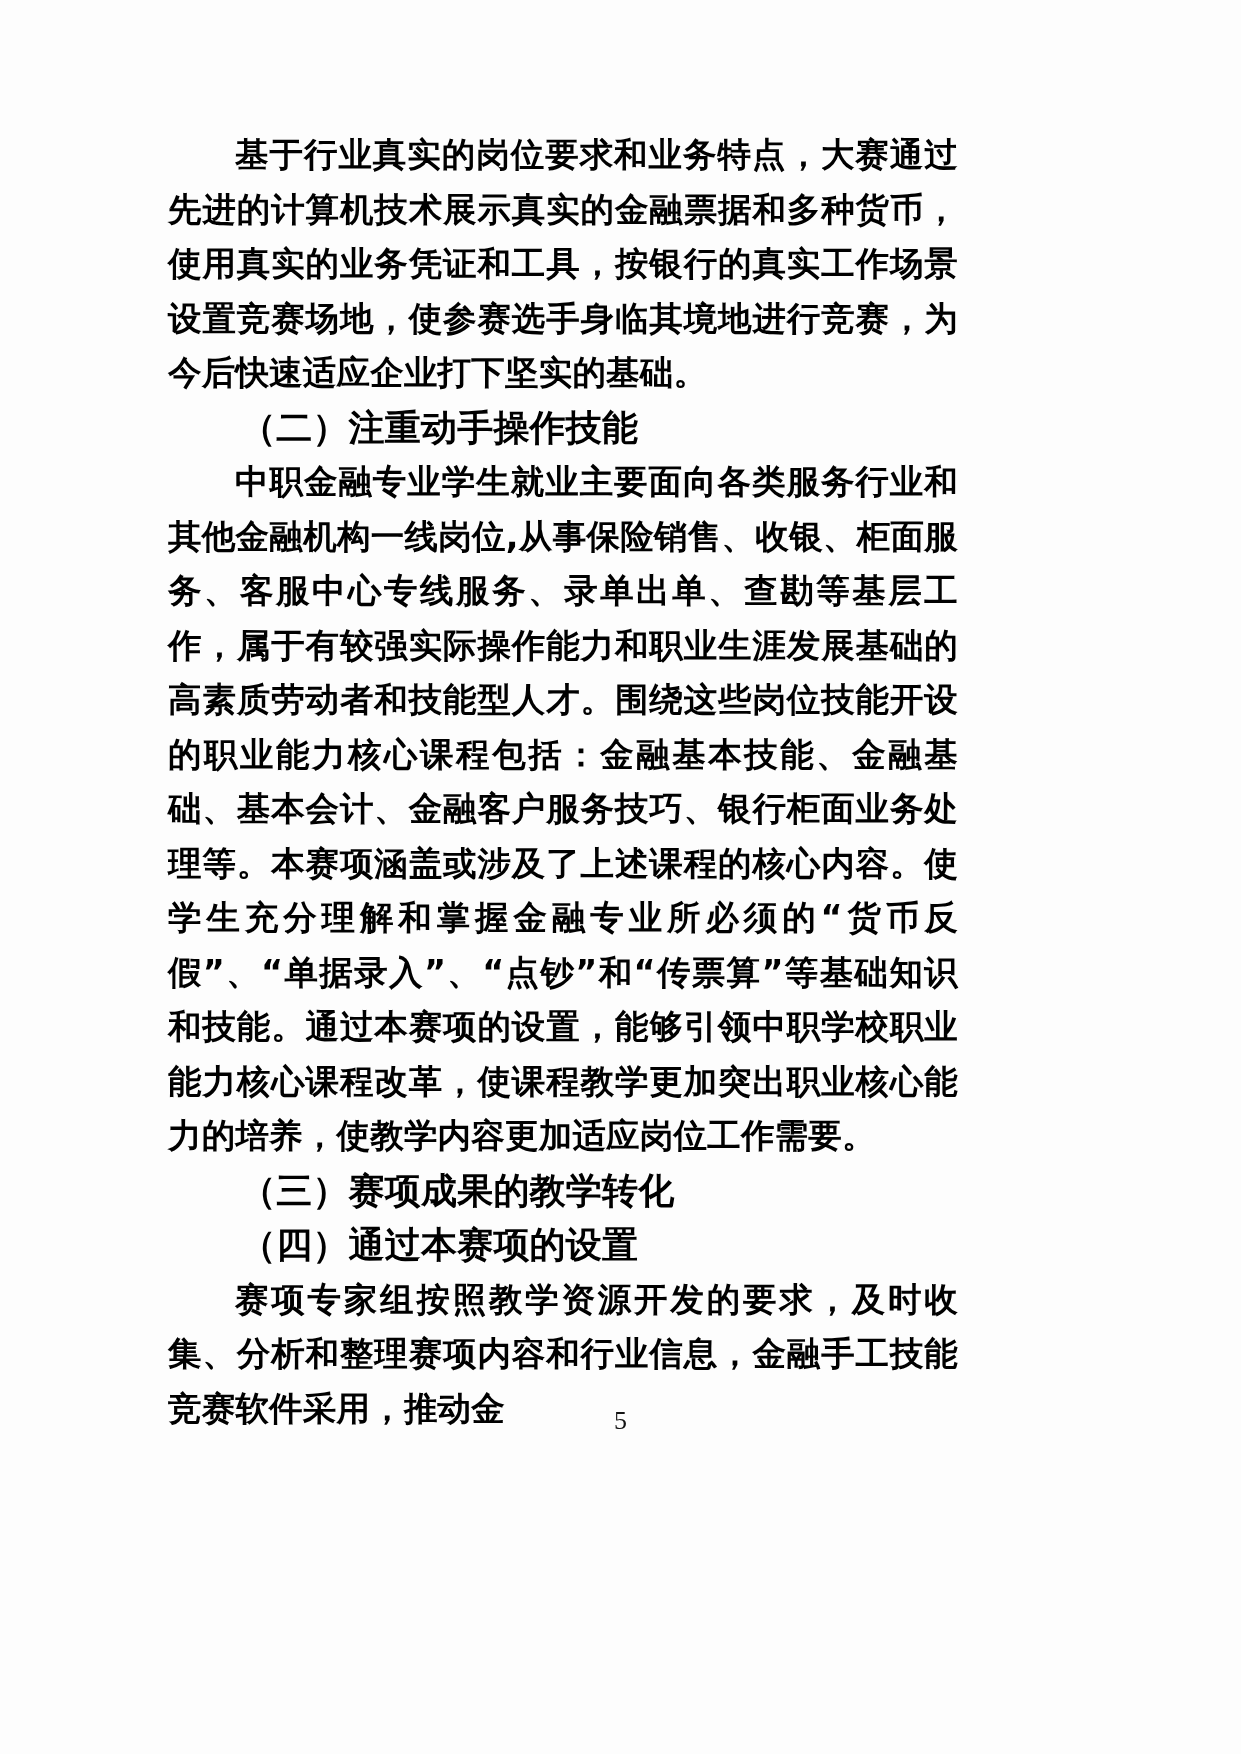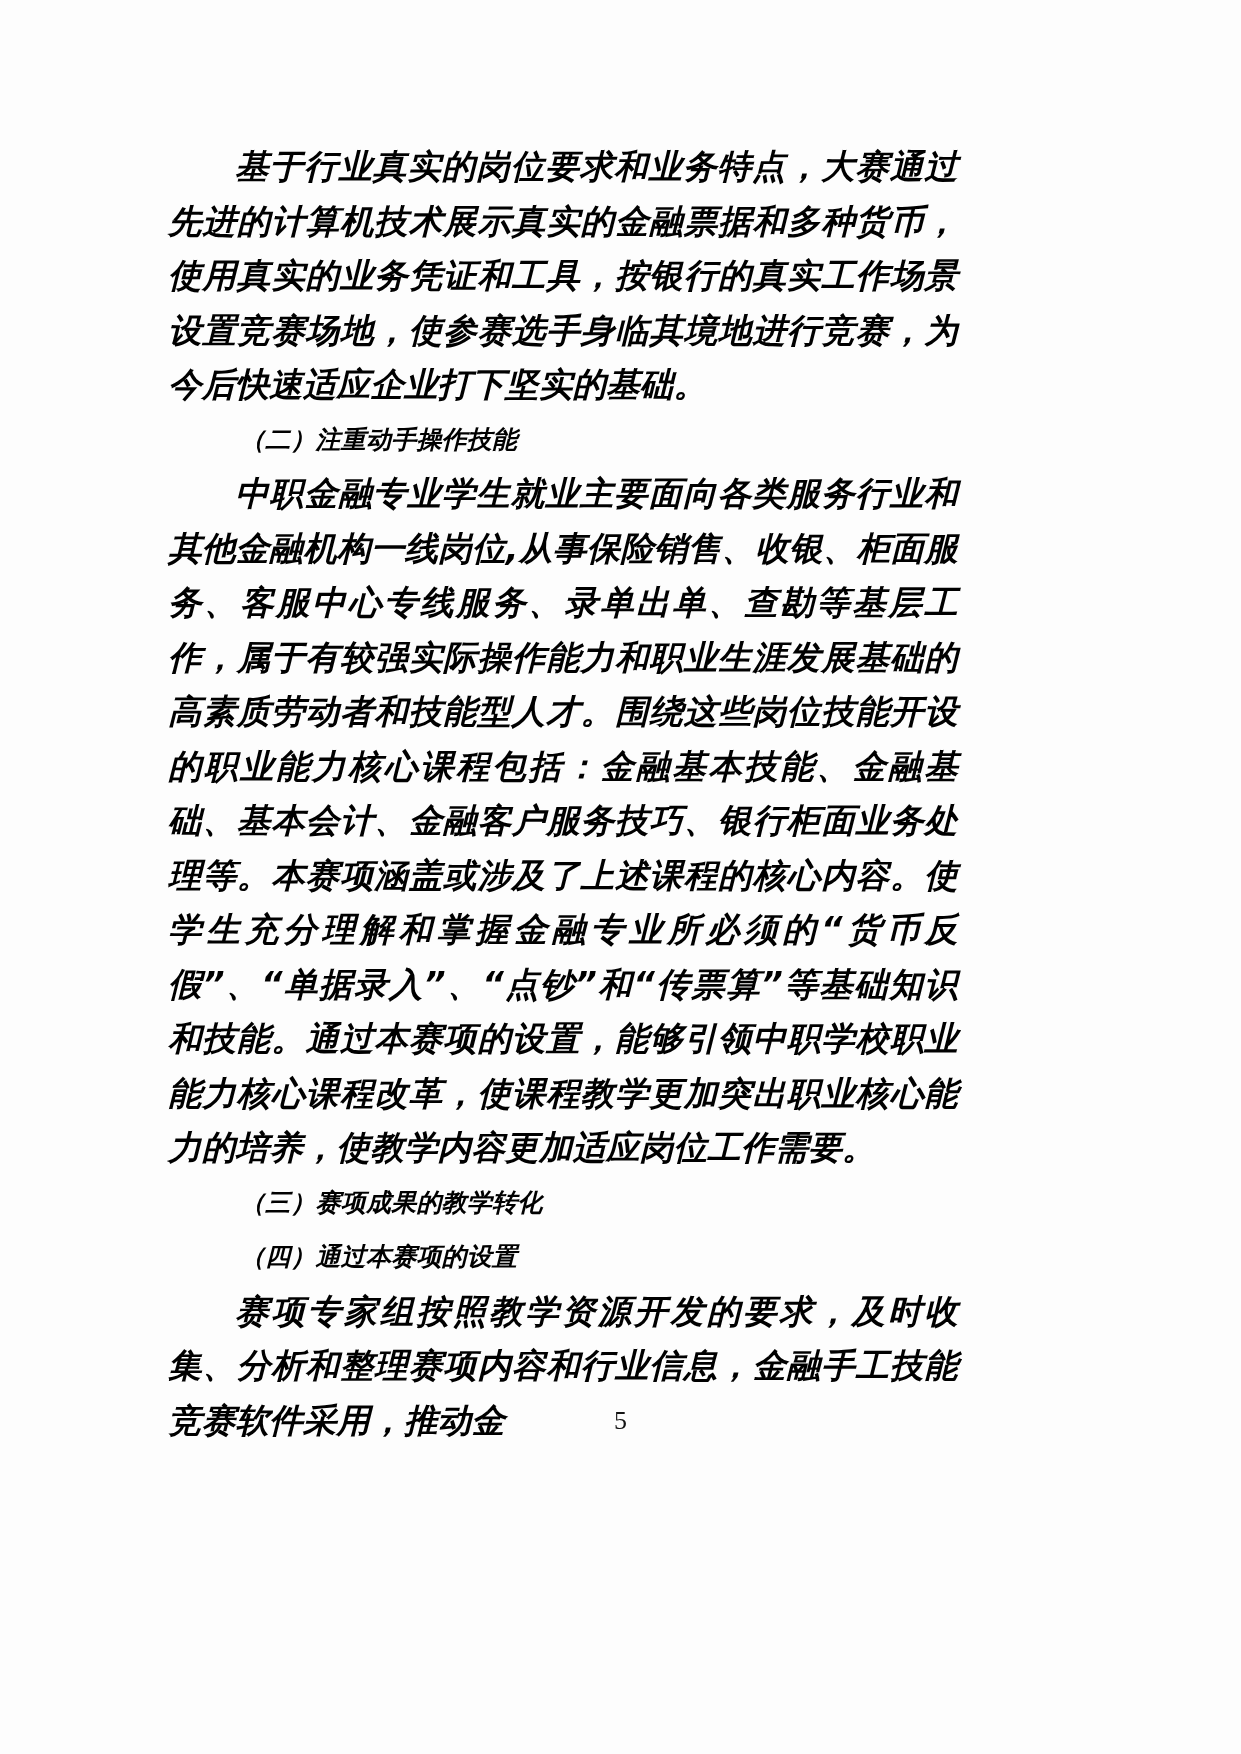--- a/index.html
+++ b/index.html
@@ -18,38 +18,37 @@
   .page {
     position: relative;
     width: 1241px;
     height: 1754px;
     background: #fdfdfd;
     box-sizing: border-box;
   }
   .content {
     position: absolute;
     left: 168px;
-    top: 140px;
+    top: 128px;
     width: 790px;
-    font-style: italic;
   }
   .para {
     font-size: 33.5px;
     line-height: 54.5px;
     letter-spacing: 0.2px;
     text-align: justify;
     text-justify: inter-character;
     text-align-last: left;
     margin: 0 0 0 0;
     text-indent: 67px;
     font-weight: 600;
     word-break: break-all;
   }
   .heading {
-    font-size: 25px;
+    font-size: 36px;
     line-height: 54.5px;
     letter-spacing: 0.2px;
     margin: 0;
     text-indent: 72px;
     font-weight: 600;
     white-space: nowrap;
   }
   .footer {
     position: absolute;
     left: 0;

